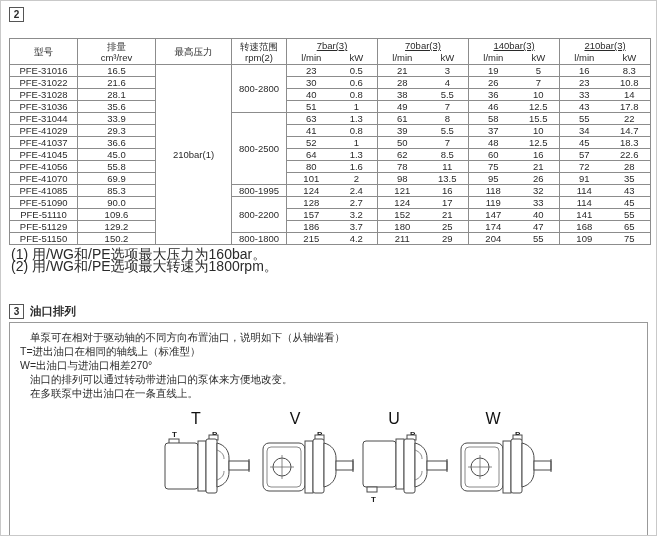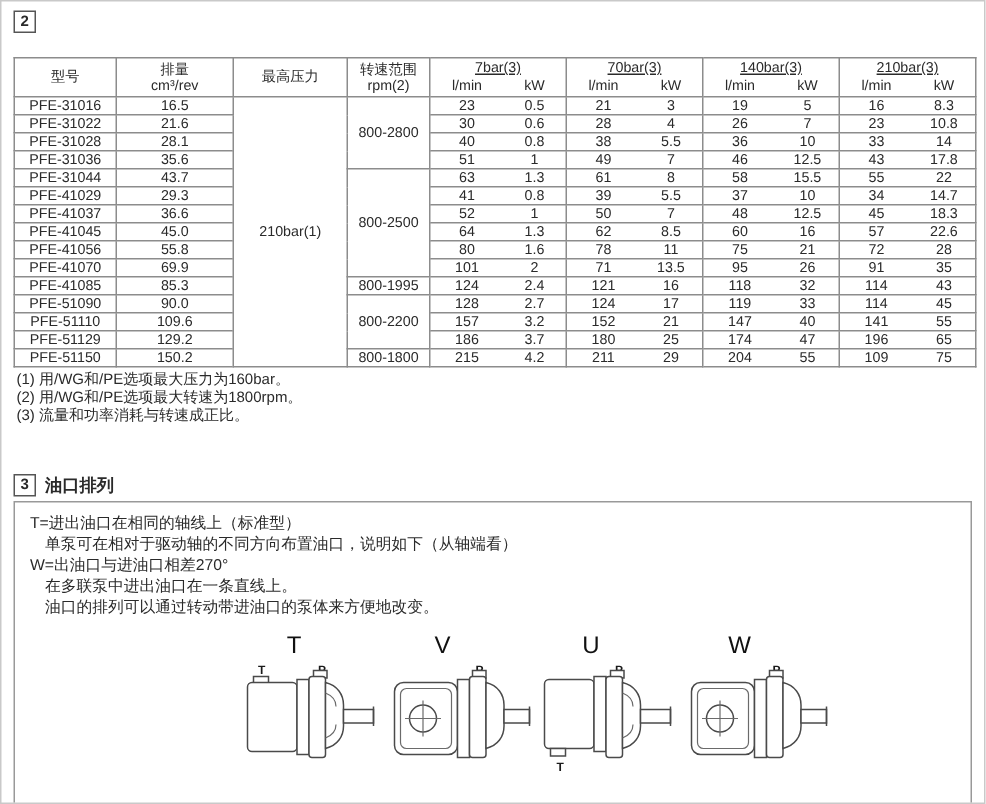--- a/index.html
+++ b/index.html
@@ -19,21 +19,21 @@
   table{border-collapse:collapse;margin:16px 8px 0 8px;width:641px;table-layout:fixed;}
   th,td{border:1px solid #8c8c8c;padding:0;text-align:center;font-size:9.5px;line-height:11px;overflow:hidden;white-space:nowrap;font-weight:normal;vertical-align:middle;}
   thead th{height:25px;}
   tbody td{height:11px;}
   .split{display:flex;width:100%;}
   .split span{display:block;}
   .split span:first-child{width:54%;}
   .split span:last-child{width:46%;}
   .gl{line-height:12px;text-decoration:underline;}
   
-  .footnotes{margin:3px 0 0 10px;font-size:10px;line-height:12px;}
+  .footnotes{margin:3px 0 0 10px;font-size:14px;line-height:12px;}
   
   .sec3-gap{height:26px;}
   .sec3-box{margin:3px 8px 0 8px;border:1px solid #999;height:222px;box-sizing:border-box;padding:7px 0 0 10px;}
   .port-line{font-size:10.5px;line-height:14px;}
   .port-line.indent{padding-left:10px;}
   .diagrams{display:flex;gap:5px;margin:10px 0 0 142px;}
   .diagram{width:94px;flex:none;}
   .big-label{width:68px;text-align:center;font-size:16px;line-height:17px;color:#111;}
   svg{display:block;}
   .pump{stroke:#4a4a4a;stroke-width:1;fill:#ffffff;}
@@ -210,21 +210,21 @@
         </td>
         <td>
           <div class="split">
             <span>43</span>
             <span>17.8</span>
           </div>
         </td>
       </tr>
       <tr>
         <td>PFE-31044</td>
-        <td>43.7</td>
+        <td>33.9</td>
         <td rowspan="6">800-2500</td>
         <td>
           <div class="split">
             <span>63</span>
             <span>1.3</span>
           </div>
         </td>
         <td>
           <div class="split">
             <span>61</span>
@@ -360,21 +360,21 @@
         <td>PFE-41070</td>
         <td>69.9</td>
         <td>
           <div class="split">
             <span>101</span>
             <span>2</span>
           </div>
         </td>
         <td>
           <div class="split">
-            <span>71</span>
+            <span>98</span>
             <span>13.5</span>
           </div>
         </td>
         <td>
           <div class="split">
             <span>95</span>
             <span>26</span>
           </div>
         </td>
         <td>
@@ -486,21 +486,21 @@
           </div>
         </td>
         <td>
           <div class="split">
             <span>174</span>
             <span>47</span>
           </div>
         </td>
         <td>
           <div class="split">
-            <span>196</span>
+            <span>168</span>
             <span>65</span>
           </div>
         </td>
       </tr>
       <tr>
         <td>PFE-51150</td>
         <td>150.2</td>
         <td rowspan="1">800-1800</td>
         <td>
           <div class="split">
@@ -526,36 +526,35 @@
             <span>75</span>
           </div>
         </td>
       </tr>
     </tbody>
   </table>
 
 <div class="footnotes">
   <div>(1) 用/WG和/PE选项最大压力为160bar。</div>
   <div>(2) 用/WG和/PE选项最大转速为1800rpm。</div>
-  <div>(3) 流量和功率消耗与转速成正比。</div>
 </div>
 
 <div class="sec3-gap"></div>
 
 <div class="sec-header">
   <span class="numbox">3</span>
   <span>油口排列</span>
 </div>
 
 <div class="sec3-box">
+  <div class="port-line indent">单泵可在相对于驱动轴的不同方向布置油口，说明如下（从轴端看）</div>
   <div class="port-line">T=进出油口在相同的轴线上（标准型）</div>
-  <div class="port-line indent">单泵可在相对于驱动轴的不同方向布置油口，说明如下（从轴端看）</div>
   <div class="port-line">W=出油口与进油口相差270°</div>
+  <div class="port-line indent">油口的排列可以通过转动带进油口的泵体来方便地改变。</div>
   <div class="port-line indent">在多联泵中进出油口在一条直线上。</div>
-  <div class="port-line indent">油口的排列可以通过转动带进油口的泵体来方便地改变。</div>
 
   <div class="diagrams">
 
     <div class="diagram">
       <div class="big-label">T</div>
       <svg width="94" height="76" viewBox="0 0 94 76">
         <text class="port-label" x="10" y="10">T</text>
         <text class="port-label" x="50" y="10">P</text>
         <rect class="pump" x="7" y="12" width="10" height="5"></rect>
         <rect class="pump" x="3" y="16" width="33" height="46" rx="3"></rect>

